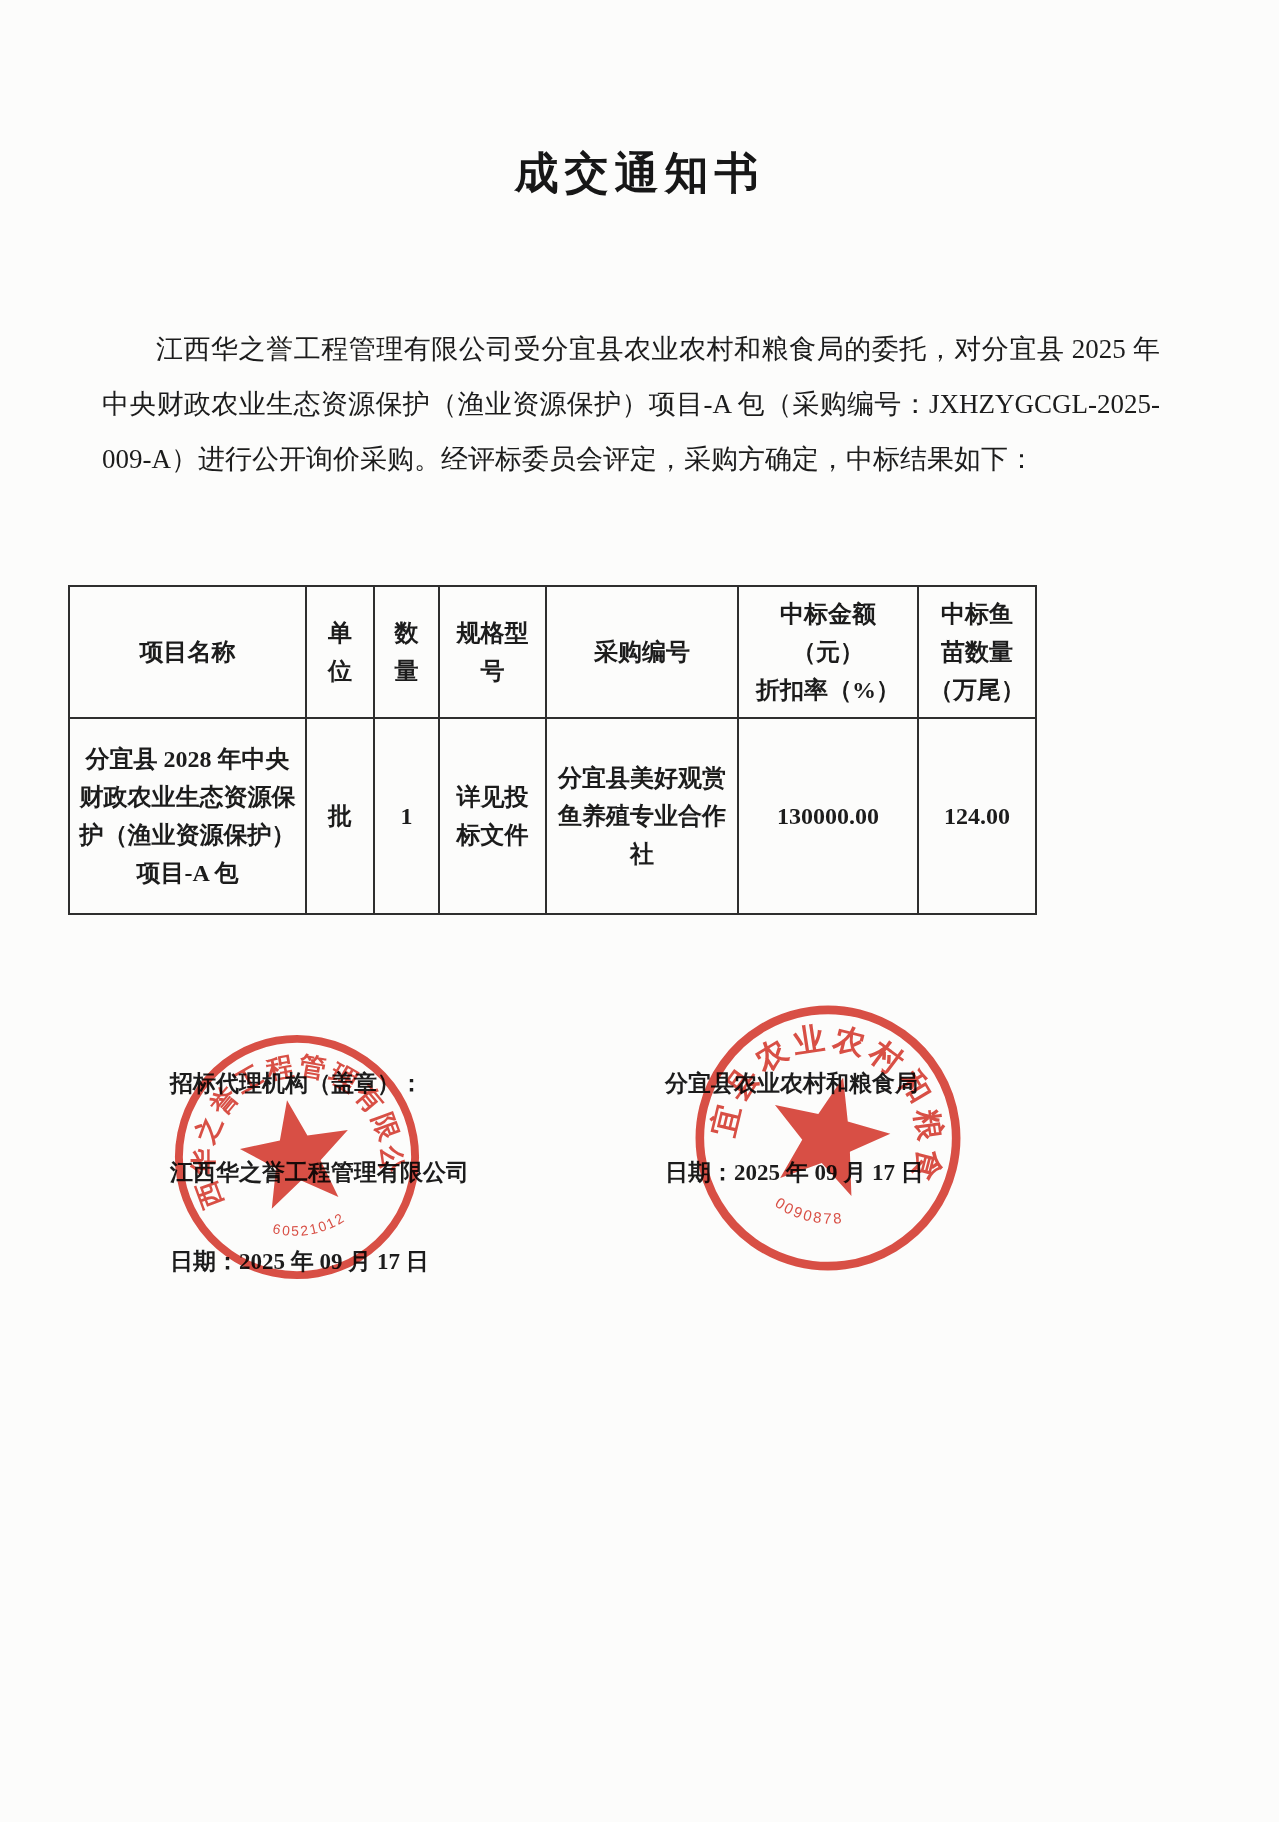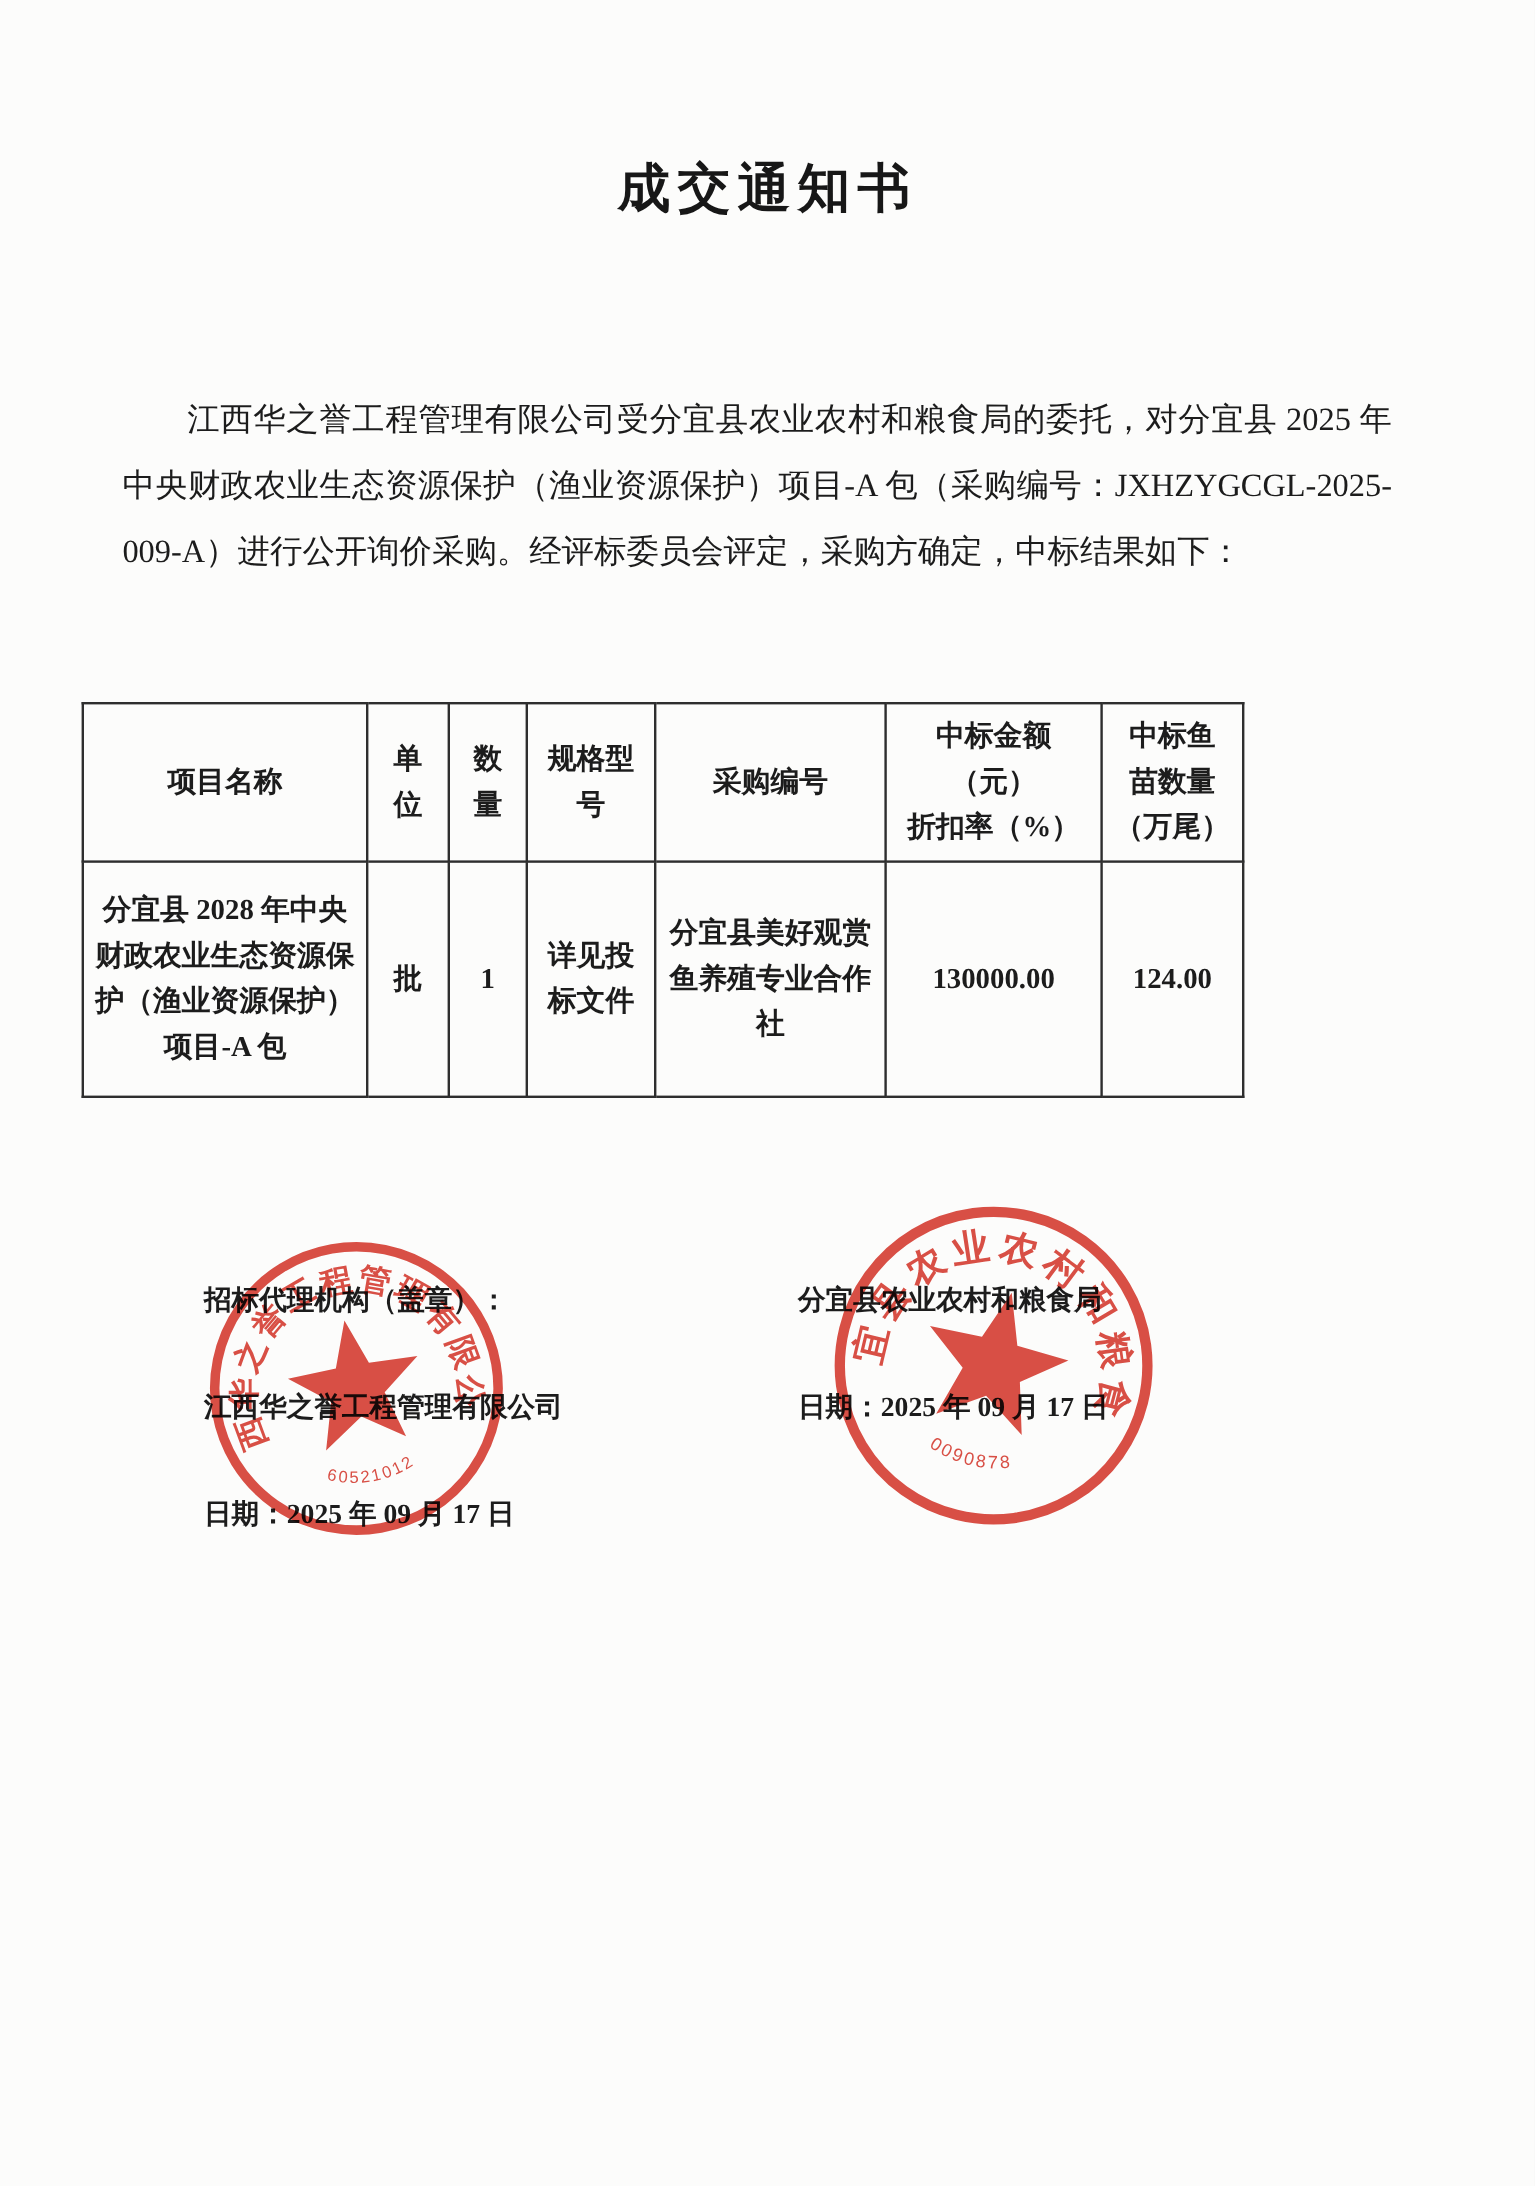--- a/index.html
+++ b/index.html
@@ -9,21 +9,21 @@
     font-family:"Liberation Serif","DejaVu Serif",serif;
     color:#1c1c1c;
     position:relative;
     overflow:hidden;
   }
   .page{
     position:absolute;inset:0;
     background:#fcfcfb;
   }
   .doc-title{
-    position:absolute;top:128px;left:0;right:0;
+    position:absolute;top:144px;left:0;right:0;
     text-align:center;
     font-family:"Liberation Sans","DejaVu Sans",sans-serif;
     font-weight:bold;
     font-size:44px;
     letter-spacing:6px;
     color:#171717;
   }
   .addressee{
     position:absolute;top:268px;left:110px;right:110px;
     font-size:27px;

